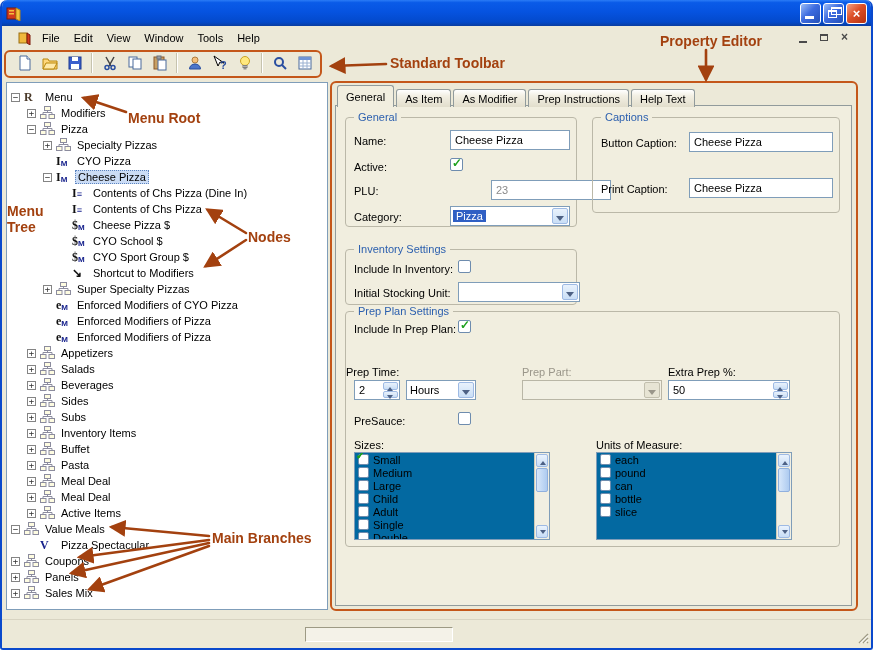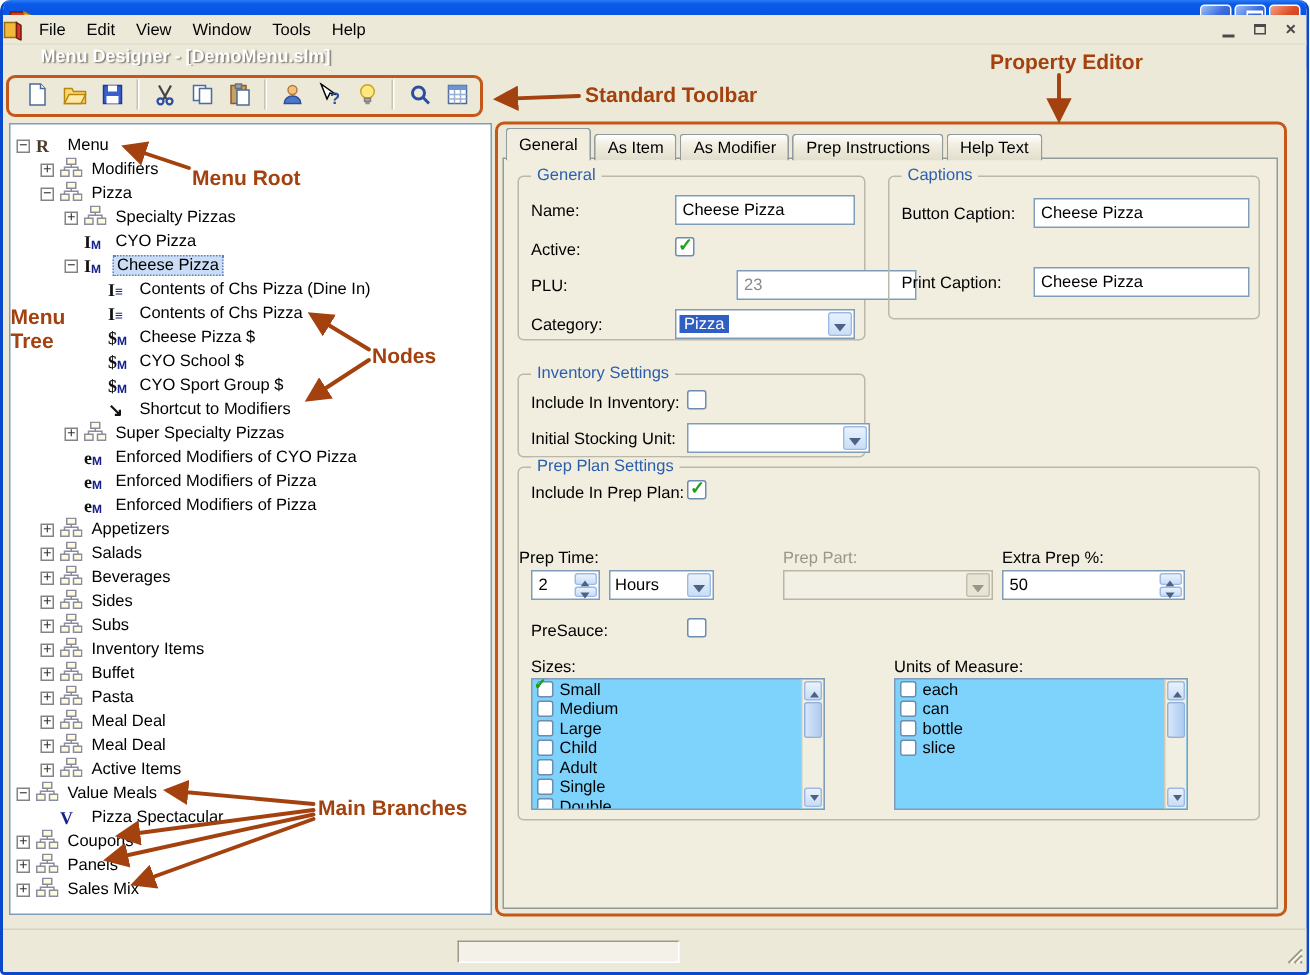--- a/index.html
+++ b/index.html
@@ -28,22 +28,22 @@
   .wbtn{ width:21px; height:21px; border:1px solid #fff; border-radius:3px; margin-left:2px; position:relative; flex:none; }
   .wbtn.blue{ background:linear-gradient(135deg,#9CBEF7 0%,#3D6CE0 45%,#2450B8 100%); }
   .wbtn.red{ background:linear-gradient(135deg,#F3A183 0%,#DD4F27 45%,#B43110 100%); }
   .g-min{ position:absolute; left:4px; bottom:4px; width:9px; height:3px; background:#fff; }
   .g-res{ position:absolute; left:4px; top:6px; width:9px; height:8px; border:1px solid #fff; border-top:2px solid #fff; }
   .g-res::after{ content:""; position:absolute; left:2px; top:-5px; width:9px; height:5px; border:1px solid #fff; border-top:2px solid #fff; }
   .g-x{ position:absolute; left:0; top:0; width:100%; height:100%; color:#fff; font-weight:bold; font-size:13px; line-height:19px; text-align:center; }
 
   
   .menubar{
-    position:absolute; left:0; right:0; top:10px; height:20px;
-    background:#ECE9D8; display:flex; align-items:center; padding:0 0;
+    position:absolute; left:0; right:0; top:28px; height:20px;
+    background:#ECE9D8; display:flex; align-items:center; padding:0 16px;
     border-bottom:1px solid #E3E0CF;
   }
   .menu-item{ padding:3px 7px; cursor:default; }
   .mdi-buttons{ margin-left:auto; display:flex; align-items:center; padding-right:2px; }
   .mdib{ width:17px; height:14px; position:relative; margin-left:3px; }
   .m-min{ position:absolute; left:3px; bottom:2px; width:8px; height:2px; background:#4A4A4A; }
   .m-res{ position:absolute; left:4px; top:3px; width:8px; height:7px; border:1px solid #4A4A4A; border-top:2px solid #4A4A4A; }
   .m-x{ position:absolute; left:0; top:-1px; width:100%; text-align:center; color:#4A4A4A; font-weight:bold; font-size:12px; }
 
   
@@ -120,21 +120,21 @@
   .combo.dis .cbtn{ background:#E7E4D4; border-color:#C2BFAE; }
   .combo.dis .cbtn::after{ border-top-color:#9a968a; }
 
   .spin{ position:absolute; height:20px; border:1px solid #7F9DB9; background:#fff; }
   .sval{ position:absolute; left:4px; top:3px; }
   .sbtns{ position:absolute; right:1px; top:1px; bottom:1px; width:15px; display:flex; flex-direction:column; gap:1px; }
   .sb{ flex:1; position:relative; background:linear-gradient(180deg,#E9F2FC,#C9DEF6); border:1px solid #9EBAE4; border-radius:2px; }
   .sb.up::after{ content:""; position:absolute; left:3px; top:1px; border:3px solid transparent; border-bottom:4px solid #4D6185; }
   .sb.dn::after{ content:""; position:absolute; left:3px; top:3px; border:3px solid transparent; border-top:4px solid #4D6185; }
 
-  .xlist{ position:absolute; border:1px solid #7F9DB9; background:#7dd3fc; overflow:hidden; }
+  .xlist{ position:absolute; border:1px solid #7F9DB9; background:#0369a1; overflow:hidden; }
   .litem{ display:flex; align-items:center; height:13px; white-space:nowrap; }
   .vscroll{ position:absolute; right:0; top:0; bottom:0; width:15px; background:#F1EFE2; border-left:1px solid #CFCBBA; }
   .sbtn{ position:absolute; left:1px; right:1px; height:13px; background:linear-gradient(180deg,#EAF3FD,#C8DDF6); border:1px solid #9EBAE4; border-radius:2px; }
   .sbtn.up{ top:1px; } .sbtn.dn{ bottom:1px; }
   .sbtn.up::after{ content:""; position:absolute; left:3px; top:3px; border:3px solid transparent; border-bottom:4px solid #4D6185; }
   .sbtn.dn::after{ content:""; position:absolute; left:3px; top:4px; border:3px solid transparent; border-top:4px solid #4D6185; }
   .sthumb{ position:absolute; left:1px; right:1px; top:15px; height:24px;
     background:linear-gradient(90deg,#D7E7FA,#AECBF0); border:1px solid #90B0DE; border-radius:2px; }
 
   
@@ -720,20 +720,24 @@
             </span>
         </div>
         <div class="xlist" style="left:250px;top:140px;width:196px;height:88px">
           <div id="units-items">
               <div class="litem">
                 <span class="xcb sm"></span>
                 <span>each</span>
               </div>
               <div class="litem">
                 <span class="xcb sm"></span>
+                <span>pound</span>
+              </div>
+              <div class="litem">
+                <span class="xcb sm"></span>
                 <span>can</span>
               </div>
               <div class="litem">
                 <span class="xcb sm"></span>
                 <span>bottle</span>
               </div>
               <div class="litem">
                 <span class="xcb sm"></span>
                 <span>slice</span>
               </div>

